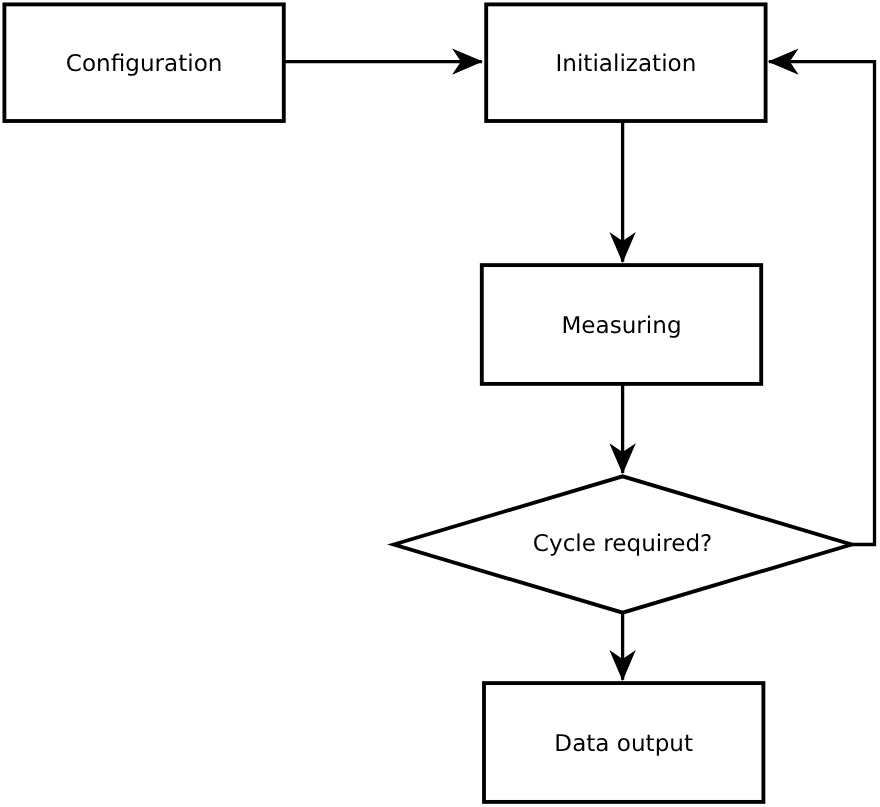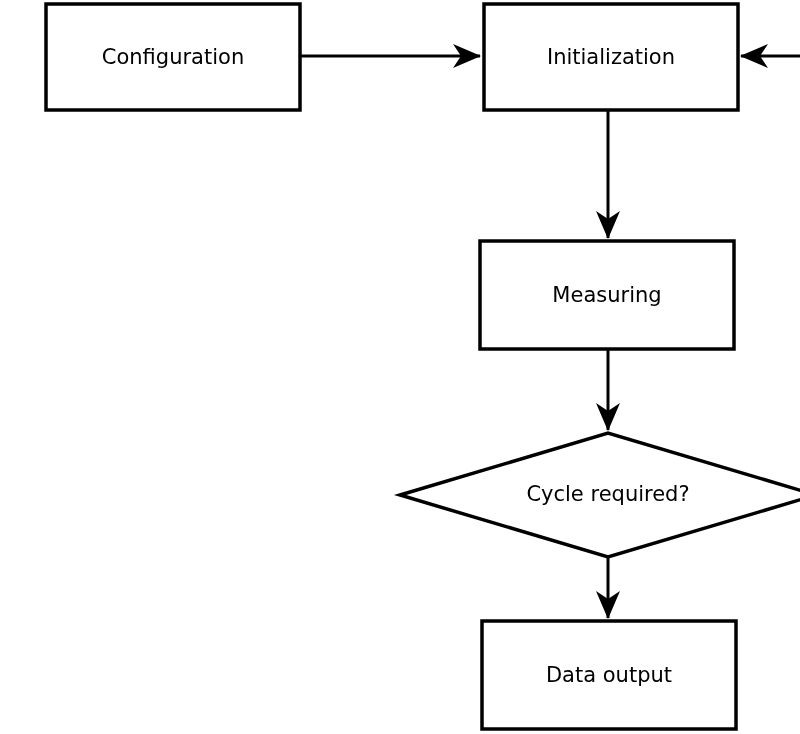--- a/index.html
+++ b/index.html
@@ -7,21 +7,20 @@
     padding: 0;
     background: #ffffff;
     width: 800px;
     height: 734px;
     overflow: hidden;
   }
   .diagram-wrap {
     position: relative;
     width: 745px;
     height: 734px;
-    margin-left: 42px;
   }
   svg {
     display: block;
     width: 800px;
     height: 734px;
   }
   .shape {
     fill: #ffffff;
     stroke: #000000;
     stroke-width: 3.5;

